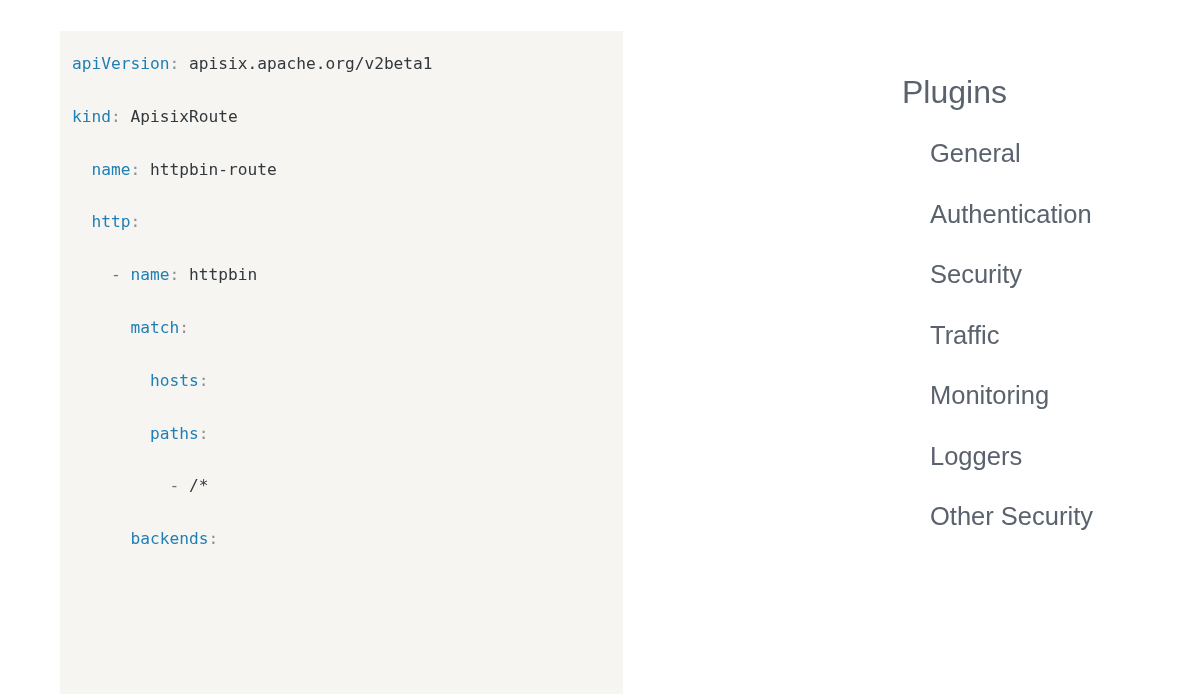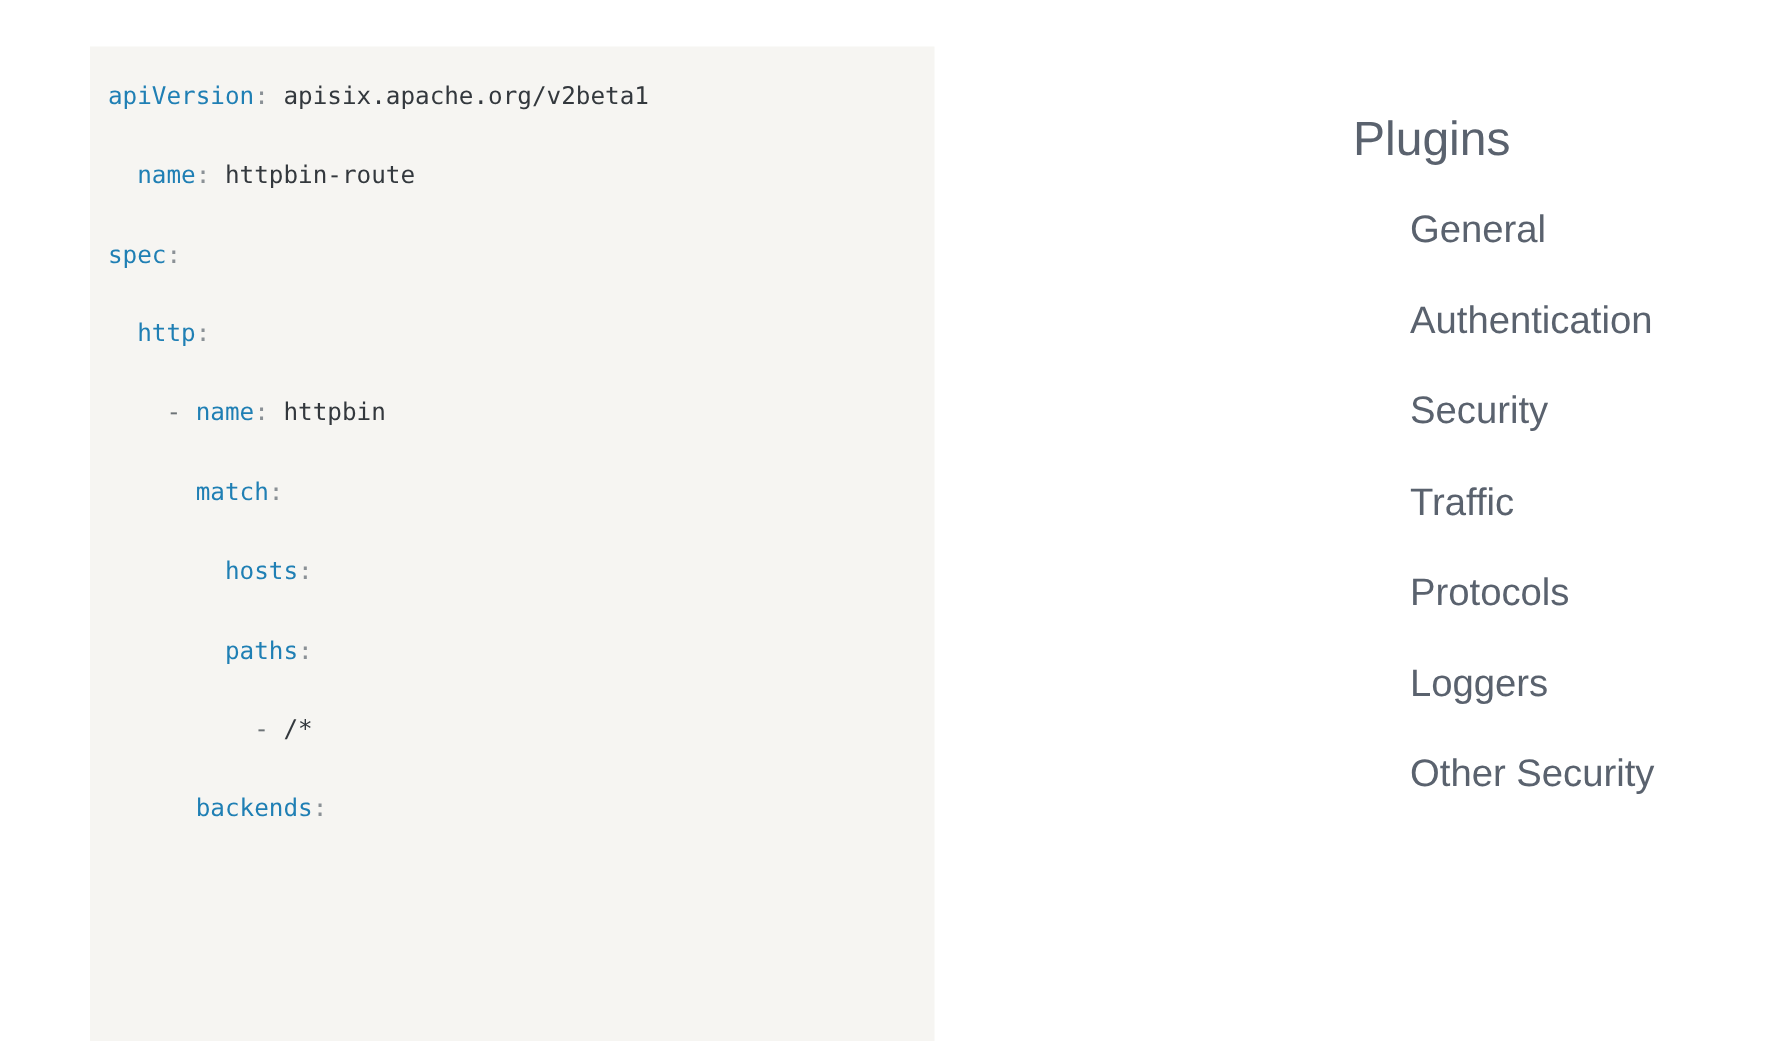--- a/index.html
+++ b/index.html
@@ -61,41 +61,41 @@
     color: #5a626e;
     font-size: 32px;
     line-height: 28px;
     font-weight: 400;
     margin-left: 42px;
     margin-bottom: 16px;
     white-space: nowrap;
   }
   .nav-list {
     list-style: none;
-    margin: 12px;
+    margin: 2px;
     padding: 0;
     margin-top: 32px;
   }
   .nav-item {
     color: #5a626e;
     font-size: 25.5px;
     line-height: 30px;
     font-weight: 400;
     margin-left: 68px;
     margin-bottom: 30.5px;
     white-space: nowrap;
   }
 </style>
 </head>
 <body>
 
 <div class="code-block">
   <pre class="code-pre"><code id="code-root"><span class="code-line"><span class="tok-key">apiVersion</span><span class="tok-colon">:</span><span class="tok-val"> apisix.apache.org/v2beta1</span></span>
+<span class="code-line"><span class="tok-key">kind</span><span class="tok-colon">:</span><span class="tok-val"> ApisixRoute</span></span>
 <span class="code-line"><span class="tok-plain">  </span><span class="tok-key">name</span><span class="tok-colon">:</span><span class="tok-val"> httpbin-route</span></span>
-<span class="code-line"><span class="tok-key">spec</span><span class="tok-colon">:</span></span>
 <span class="code-line"><span class="tok-plain">  </span><span class="tok-key">http</span><span class="tok-colon">:</span></span>
 <span class="code-line"><span class="tok-plain">    </span><span class="tok-dash">-</span><span class="tok-plain"> </span><span class="tok-key">name</span><span class="tok-colon">:</span><span class="tok-val"> httpbin</span></span>
 <span class="code-line"><span class="tok-plain">      </span><span class="tok-key">match</span><span class="tok-colon">:</span></span>
 <span class="code-line"><span class="tok-plain">        </span><span class="tok-key">hosts</span><span class="tok-colon">:</span></span>
 <span class="code-line"><span class="tok-plain">        </span><span class="tok-key">paths</span><span class="tok-colon">:</span></span>
 <span class="code-line"><span class="tok-plain">          </span><span class="tok-dash">-</span><span class="tok-val"> /*</span></span>
 <span class="code-line"><span class="tok-plain">      </span><span class="tok-key">backends</span><span class="tok-colon">:</span></span>
 
 
 
@@ -109,17 +109,17 @@
 </code></pre>
 </div>
 
 <div class="nav-panel">
   <div class="nav-heading">Plugins</div>
   <ul class="nav-list" id="nav-list">
       <li class="nav-item"><span>General</span></li>
       <li class="nav-item"><span>Authentication</span></li>
       <li class="nav-item"><span>Security</span></li>
       <li class="nav-item"><span>Traffic</span></li>
-      <li class="nav-item"><span>Protocols</span></li>
+      <li class="nav-item"><span>Monitoring</span></li>
       <li class="nav-item"><span>Loggers</span></li>
       <li class="nav-item"><span>Other Security</span></li>
     </ul>
 </div>
 
 </body></html>

